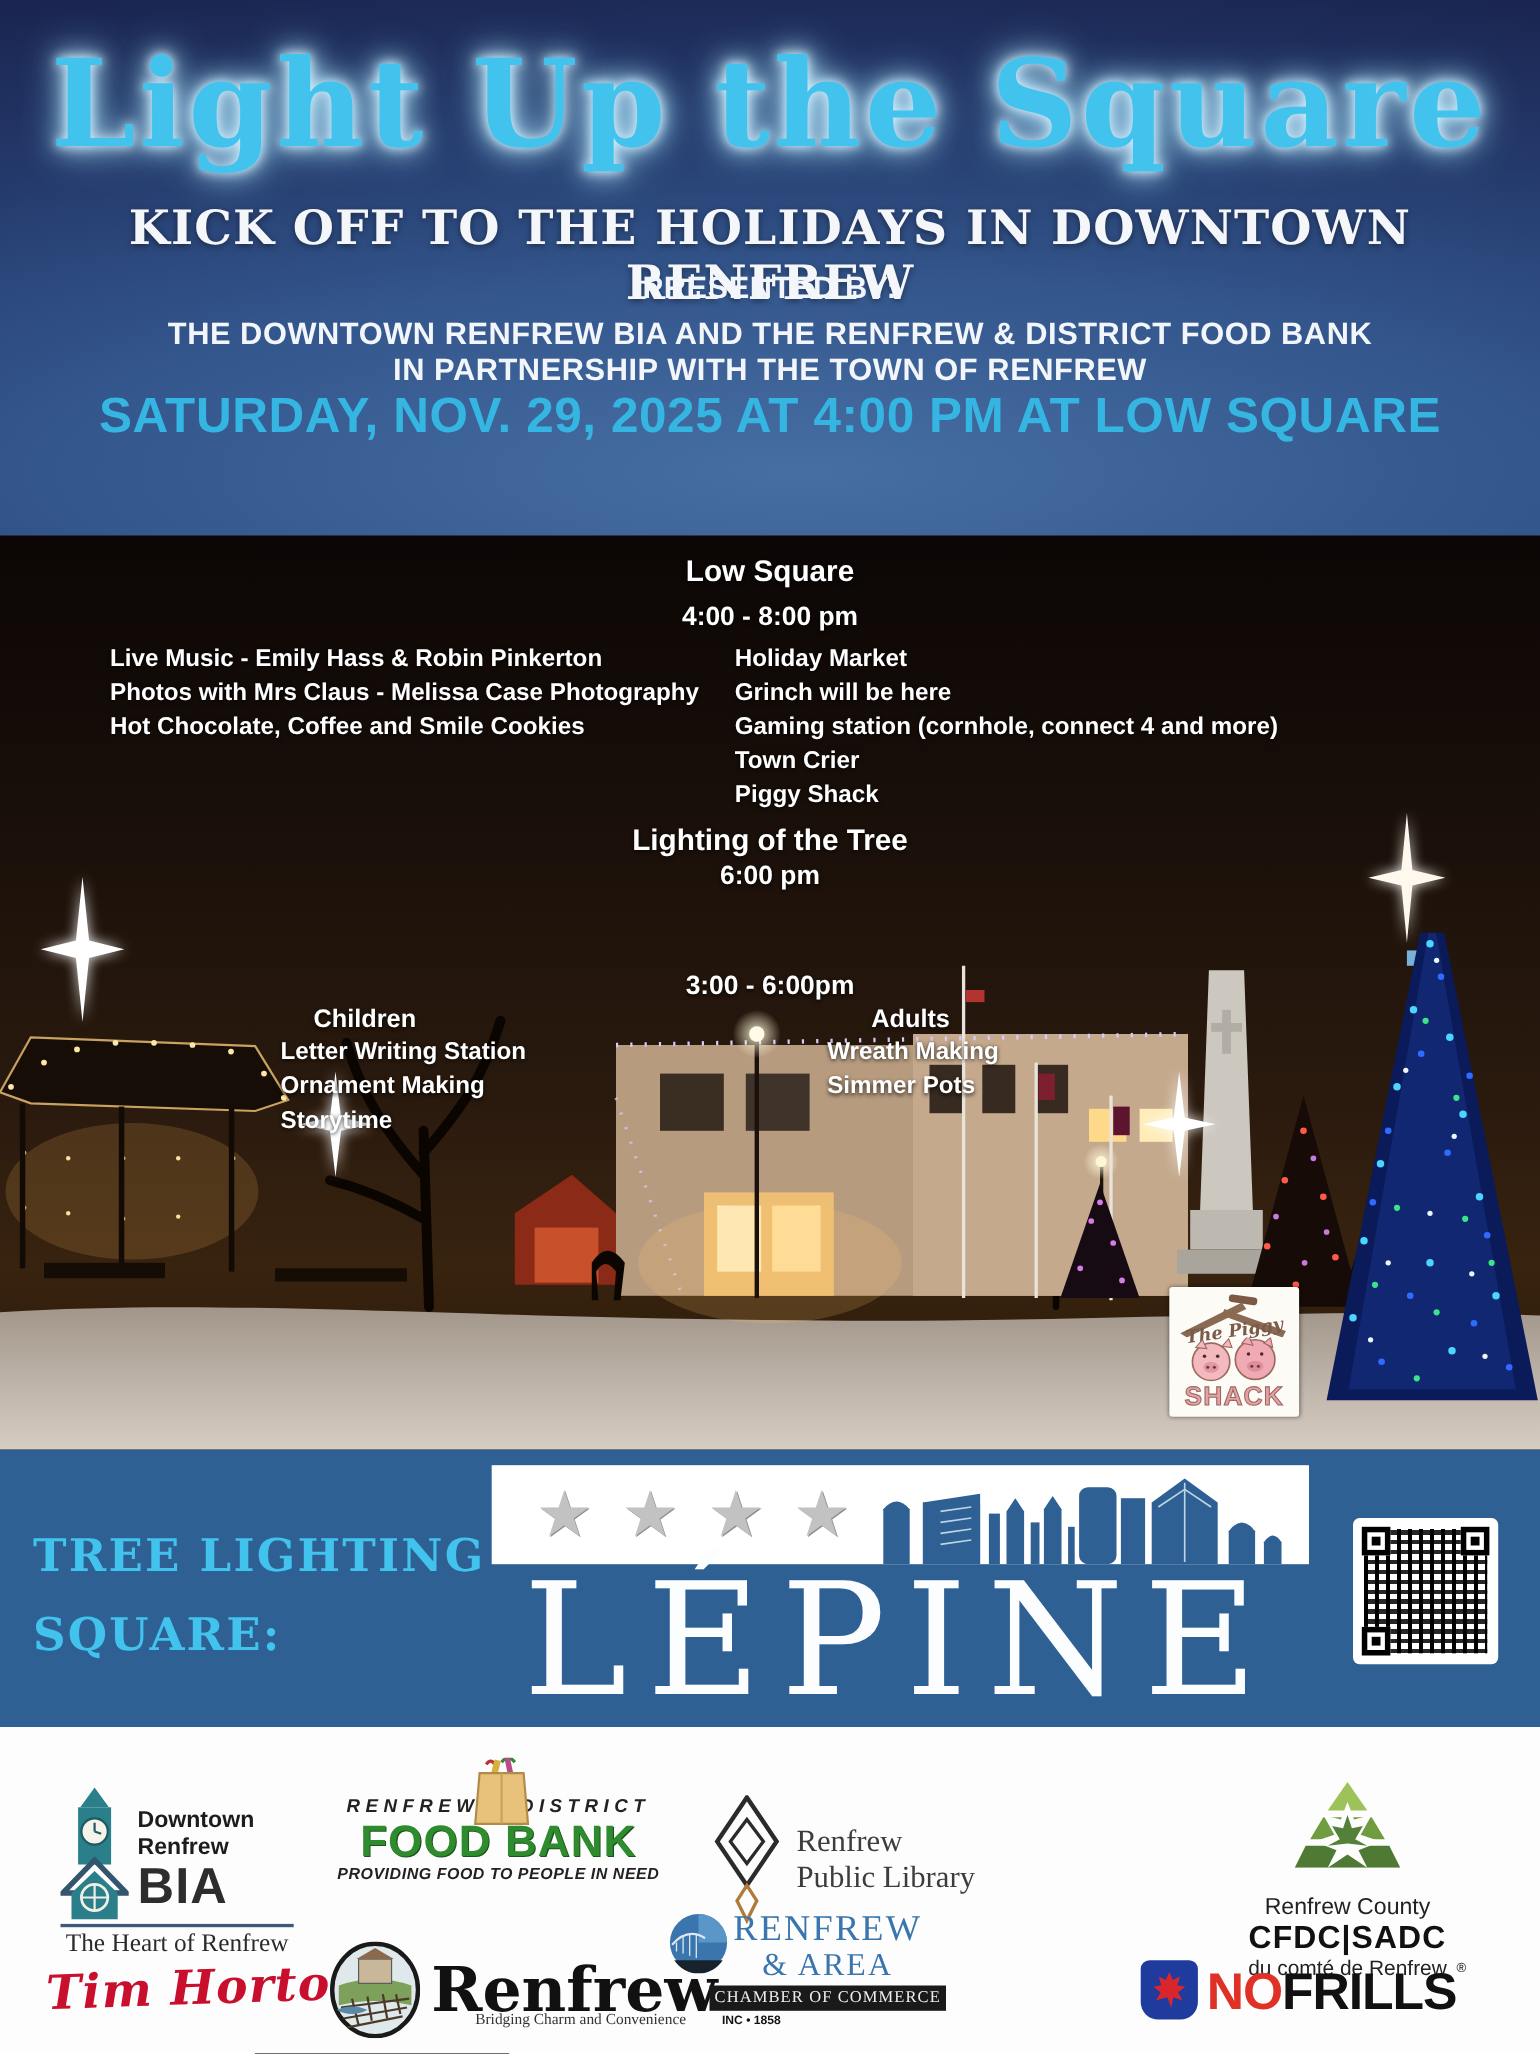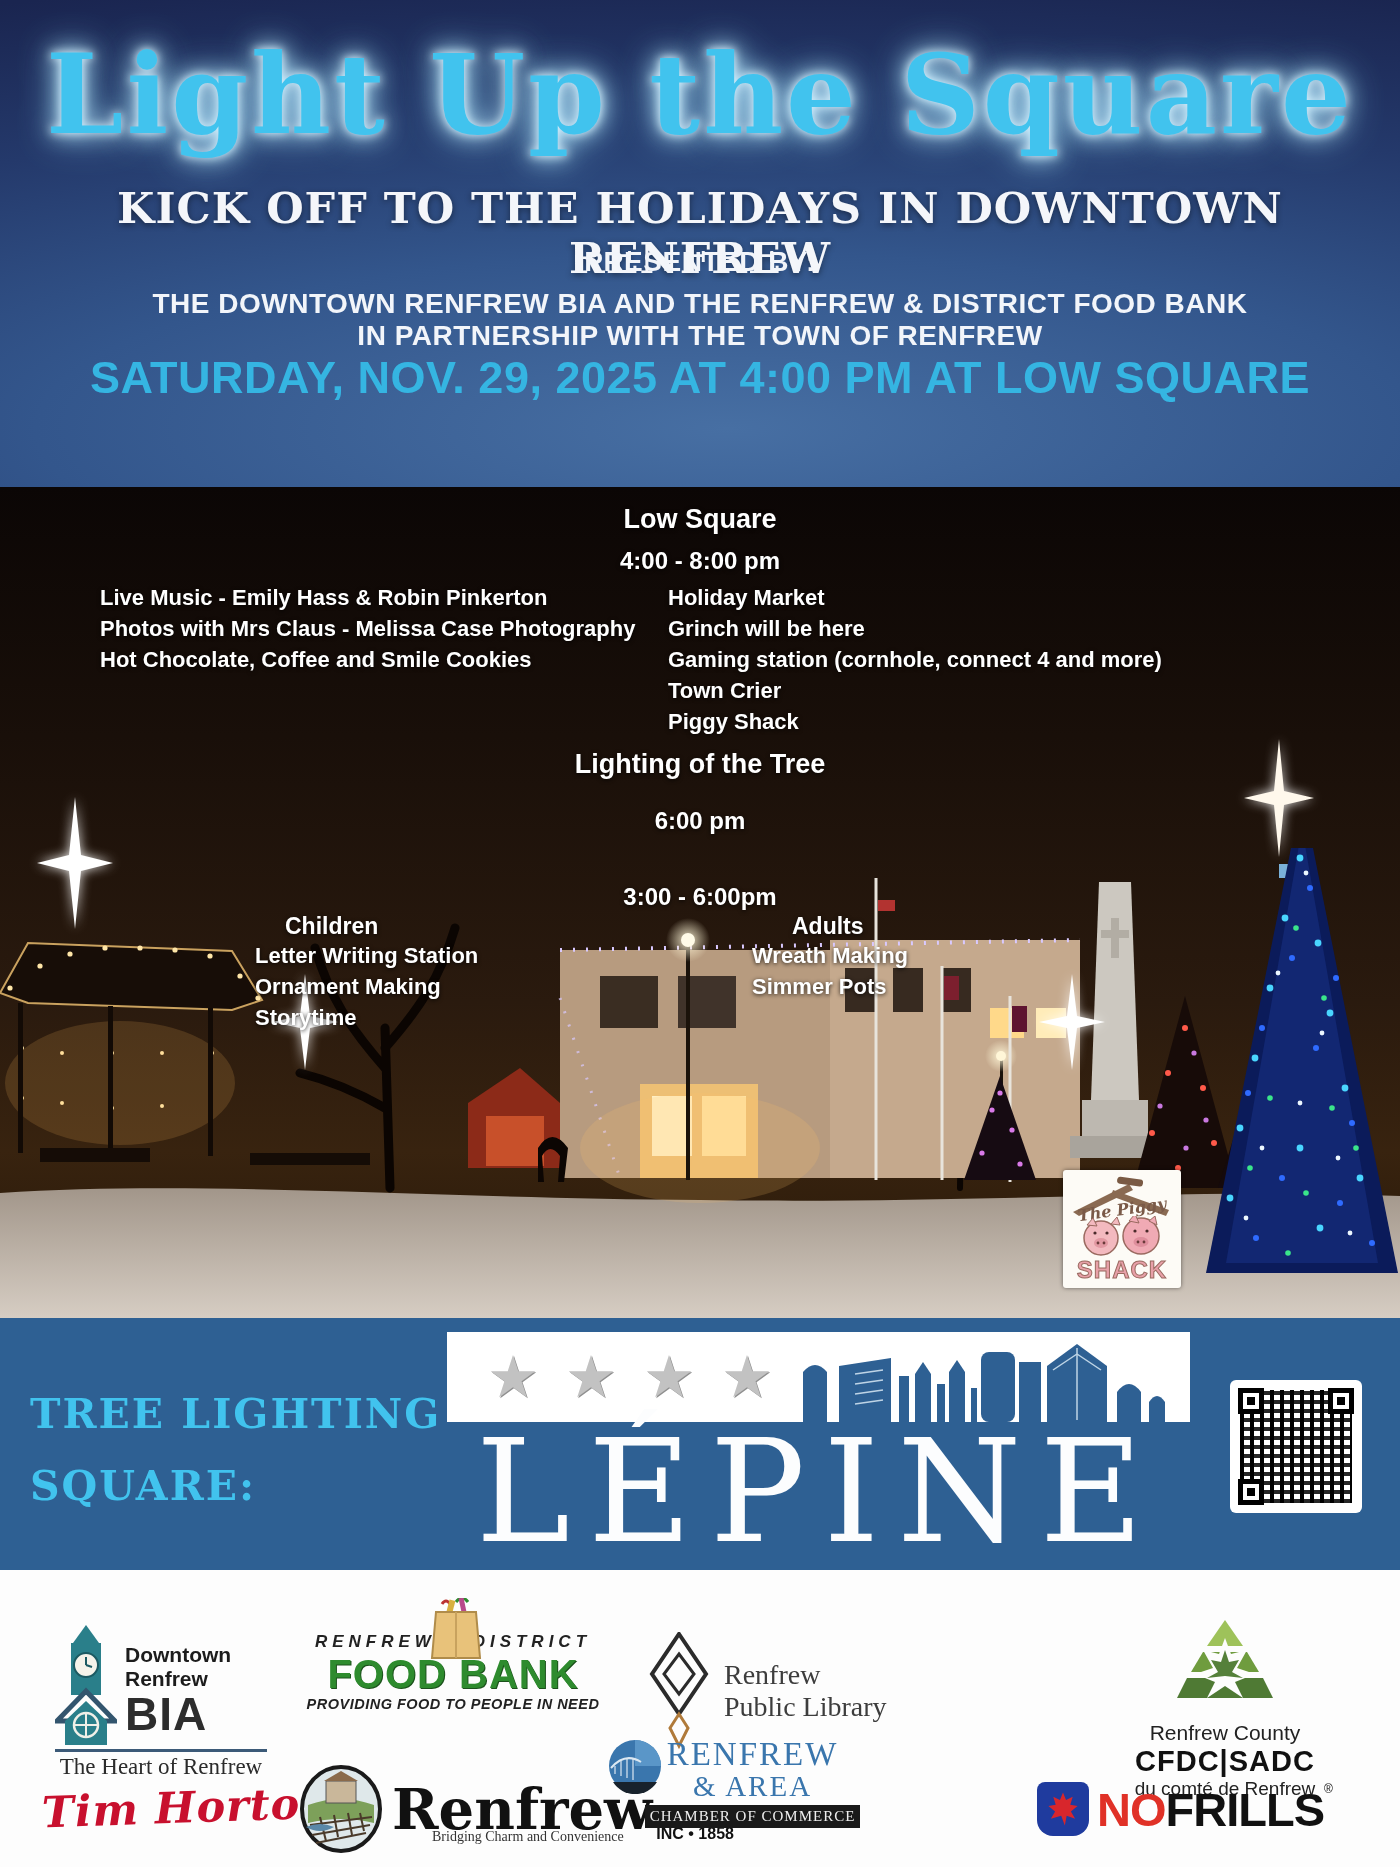--- a/index.html
+++ b/index.html
@@ -81,21 +81,21 @@
   .library{left:648px;top:62px;display:flex;align-items:center;}
   .lib-text{margin-left:14px;font-family:"Liberation Serif",serif;font-size:28px;line-height:32px;color:#3d3d3d;}
   .cfdc{left:1105px;top:50px;width:240px;text-align:center;}
   .cfdc-l1{font-size:21px;color:#222;margin-top:19px;}
   .cfdc-l2{font-size:29px;font-weight:bold;color:#111;letter-spacing:1px;}
   .cfdc-l3{font-size:19px;color:#222;}
   .timmies{left:42px;top:212px;font-family:"DejaVu Serif",serif;font-style:italic;font-weight:bold;
     font-size:43px;color:#c8102e;transform:rotate(-2deg);letter-spacing:1px;}
   .town{left:300px;top:195px;display:flex;align-items:center;}
   .town-name{margin-left:10px;font-family:"DejaVu Serif",serif;font-weight:bold;font-size:56px;color:#111;line-height:56px;}
-  .town-inc{font-size:16px;font-weight:bold;color:#111;align-self:flex-end;margin:0 0 10px 4px;}
+  .town-inc{font-size:11px;font-weight:bold;color:#111;align-self:flex-end;margin:0 0 10px 4px;}
   .town-tag{position:absolute;left:132px;top:64px;font-family:"Liberation Serif",serif;font-size:14px;color:#333;white-space:nowrap;}
   .chamber{left:645px;top:168px;width:215px;text-align:center;position:absolute;}
   .ch-l1{font-family:"Liberation Serif",serif;font-size:33px;color:#3a76ad;letter-spacing:2px;line-height:33px;}
   .ch-l2{font-family:"Liberation Serif",serif;font-size:29px;color:#3a76ad;letter-spacing:2px;line-height:30px;}
   .ch-bar{margin-top:4px;background:#1a1a1a;color:#eee;font-family:"Liberation Serif",serif;
     font-size:15px;letter-spacing:1px;padding:3px 0;}
   .ch-globe{position:absolute;left:-38px;top:0px;}
   .nofrills{left:1037px;top:212px;display:flex;align-items:flex-start;position:absolute;}
   .nf-badge{width:52px;height:54px;background:#1f3b9e;border-radius:8px 8px 16px 16px;
     display:flex;align-items:center;justify-content:center;margin-right:8px;}
@@ -346,21 +346,21 @@
         <ellipse cx="64" cy="26" rx="7.5" ry="5" fill="#de8e9c"></ellipse>
         <circle cx="61" cy="26" r="1.4" fill="#6a3a3a"></circle>
           <circle cx="67" cy="26" r="1.4" fill="#6a3a3a"></circle>
         <circle cx="58" cy="15" r="1.6" fill="#4a2a2a"></circle>
           <circle cx="70" cy="15" r="1.6" fill="#4a2a2a"></circle>
       </svg>
       <div class="pshack">SHACK</div>
     </div>
 
     <div class="ev center h1e" style="top:262px">Lighting of the Tree</div>
-    <div class="ev center h2e" style="top:320px">6:00 pm</div>
+    <div class="ev center h2e" style="top:296px">6:00 pm</div>
 
     <div class="ev center h2e" style="top:396px">3:00 - 6:00pm</div>
     <div class="ev" style="left:255px;top:426px">
       <div style="font-size:23px;padding-left:30px">Children</div>
       <ul class="list" style="font-size:22px">
         <li>Letter Writing Station</li>
         <li>Ornament Making</li>
         <li>Storytime</li>
       </ul>
     </div>

